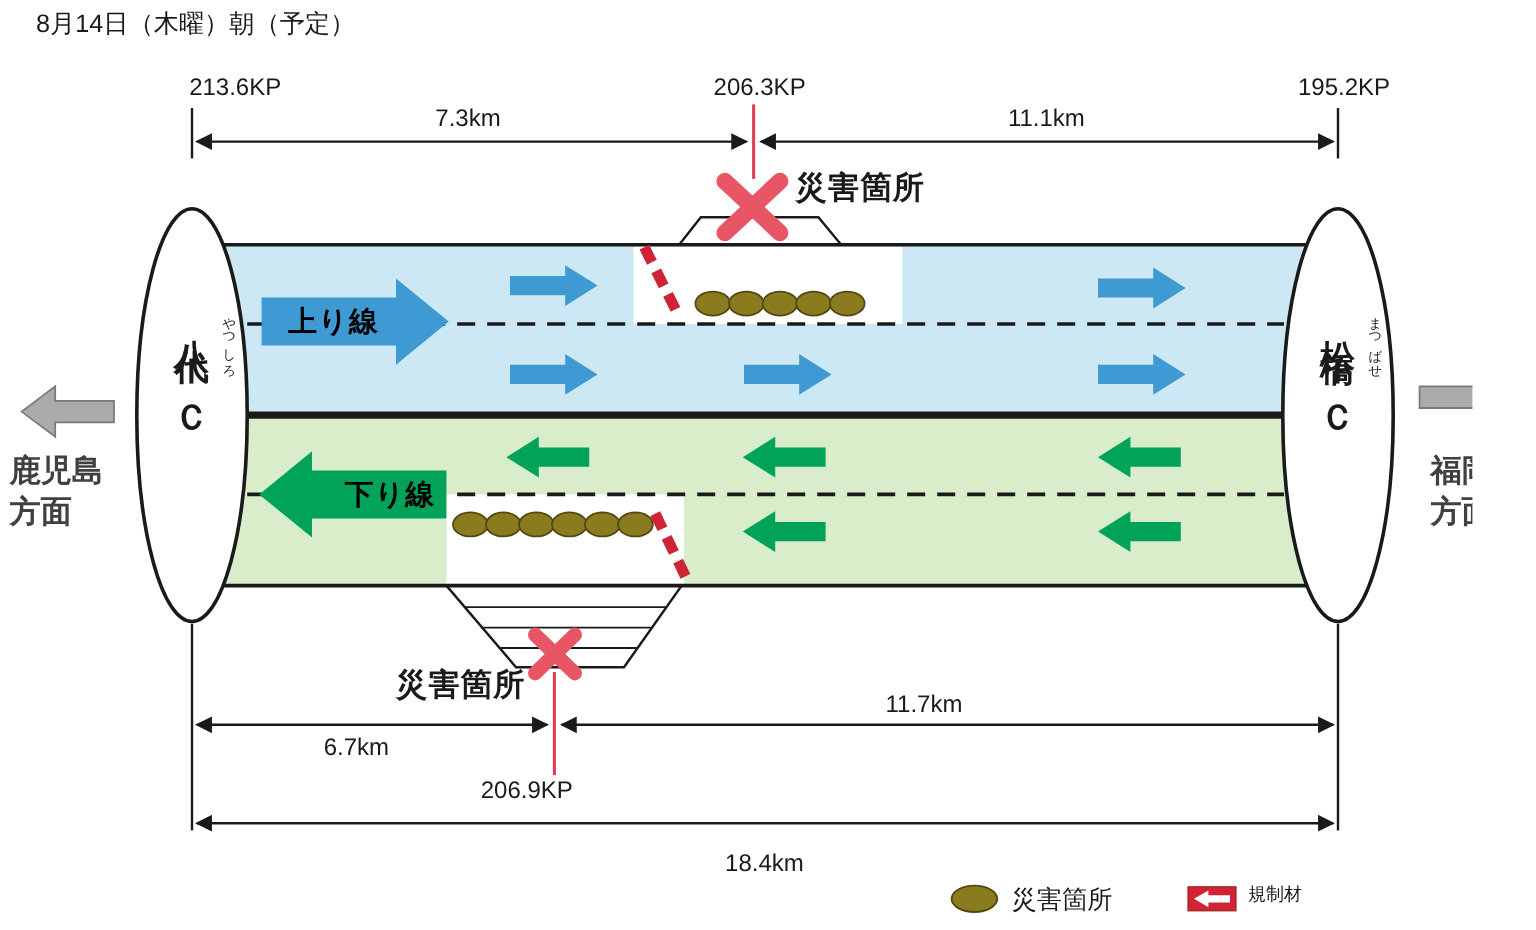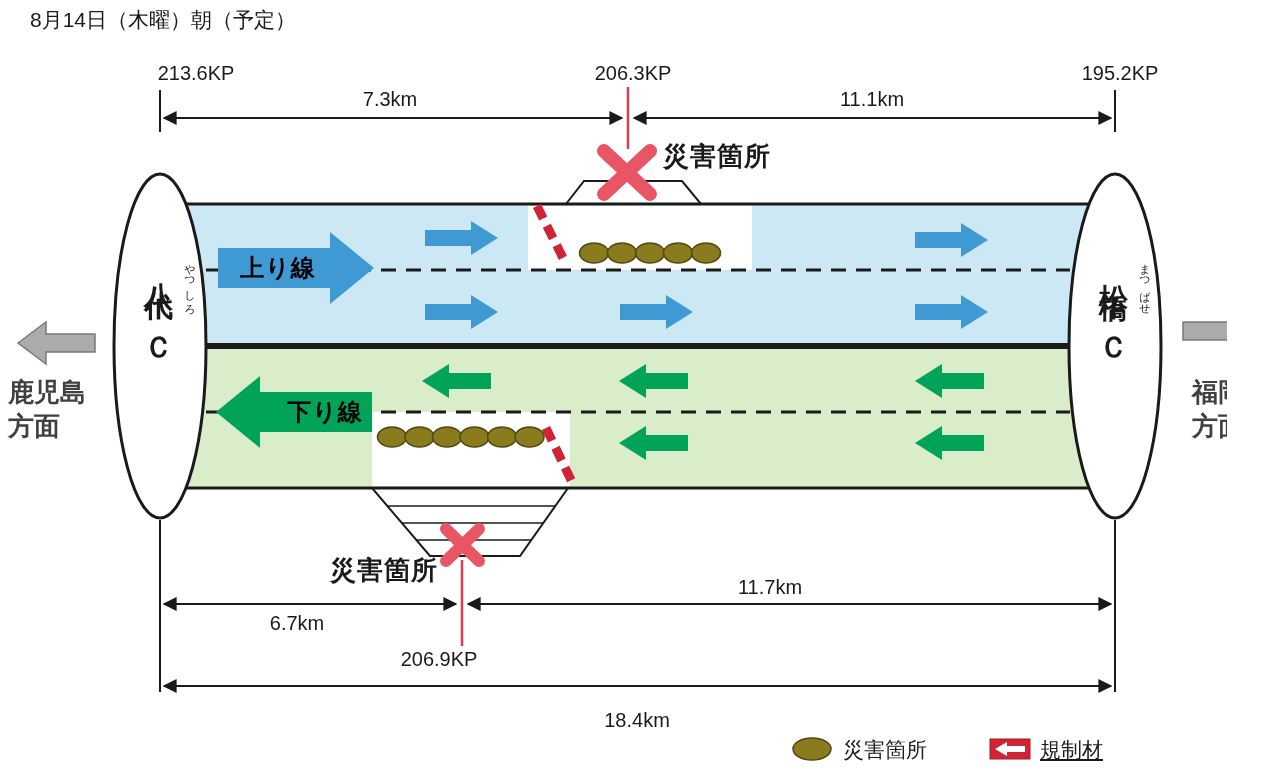--- a/index.html
+++ b/index.html
@@ -150,15 +150,15 @@
   <div class="dir-label" style="left:1192px;top:376px;width:58px;">福岡方面</div>
 
   <div class="lbl jp-big" style="left:330px;top:553px;">災害箇所</div>
 
   <div class="lbl num center" style="left:297px;top:612px;">6.7km</div>
   <div class="lbl num center" style="left:770px;top:576px;">11.7km</div>
   <div class="lbl num center" style="left:439px;top:648px;">206.9KP</div>
   <div class="lbl num center" style="left:637px;top:709px;">18.4km</div>
 
   <div class="lbl" style="left:843px;top:736px;font-size:21px;">災害箇所</div>
-  <div class="lbl" style="left:1040px;top:736px;font-size:21px;text-decoration:underline;">規制材</div>
+  <div class="lbl" style="left:1040px;top:736px;font-size:15px;">規制材</div>
 
 </div>
 
 </body></html>

